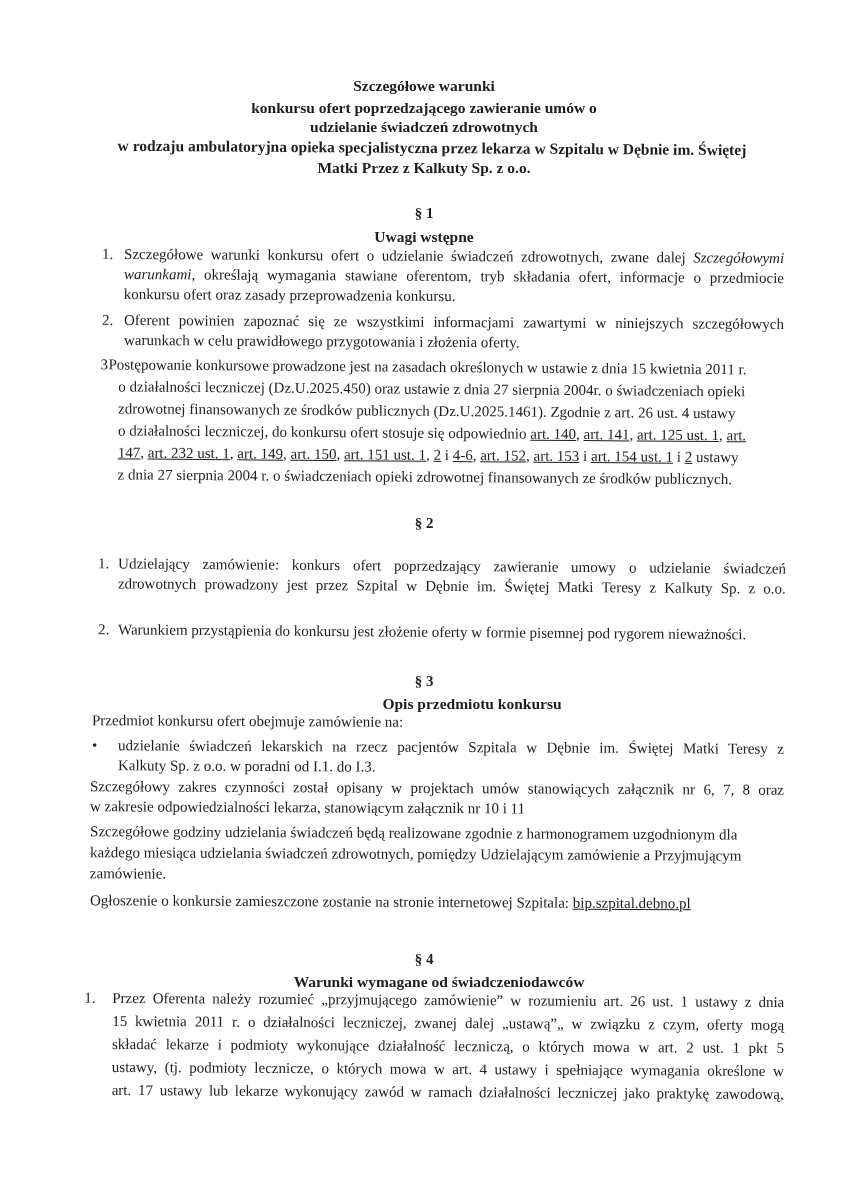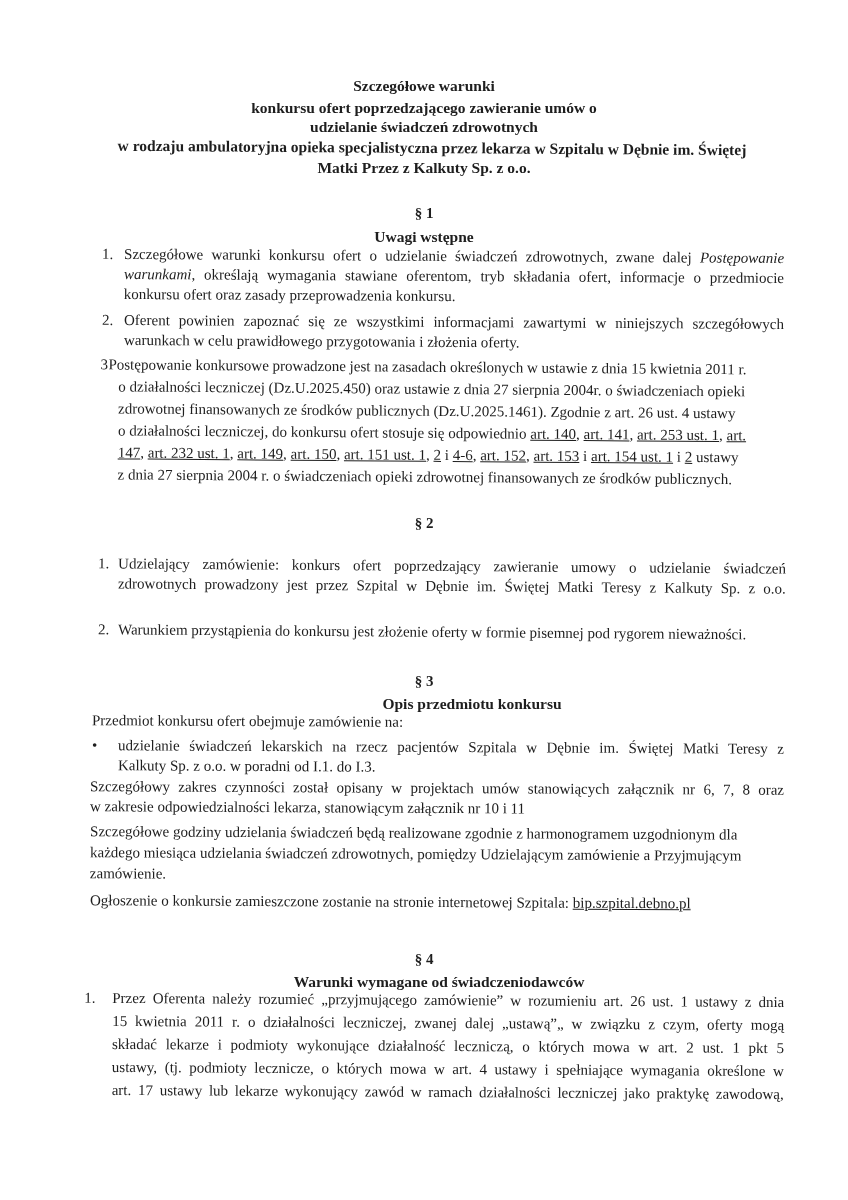--- a/index.html
+++ b/index.html
@@ -34,37 +34,37 @@
   <div class="title t2">konkursu ofert poprzedzającego zawieranie umów o</div>
   <div class="title t3">udzielanie świadczeń zdrowotnych</div>
   <div class="title t4">w rodzaju ambulatoryjna opieka specjalistyczna przez lekarza w Szpitalu  w Dębnie im. Świętej</div>
   <div class="title t5">Matki Przez z Kalkuty Sp. z o.o.</div>
 
   <div class="sec-num" style="top:205px;">§ 1</div>
   <div class="sec-title" style="top:228px;">Uwagi wstępne</div>
 
   <div class="para" style="left:124px; top:246px; width:660px; transform: rotate(0.35deg);">
     <span class="num">1.</span>
-    <span class="line just"><span>Szczegółowe warunki konkursu ofert o udzielanie świadczeń zdrowotnych, zwane dalej </span><i>Postępowanie</i></span>
+    <span class="line just"><span>Szczegółowe warunki konkursu ofert o udzielanie świadczeń zdrowotnych, zwane dalej </span><i>Szczegółowymi</i></span>
     <span class="line just"><i>warunkami</i><span>, określają wymagania stawiane oferentom, tryb składania ofert, informacje o przedmiocie</span></span>
     <span class="line">konkursu ofert oraz zasady przeprowadzenia konkursu.</span>
   </div>
 
   <div class="para" style="left:124px; top:312px; width:660px; transform: rotate(0.35deg);">
     <span class="num">2.</span>
     <span class="line just">Oferent powinien zapoznać się ze wszystkimi informacjami zawartymi w niniejszych szczegółowych</span>
     <span class="line">warunkach w celu prawidłowego przygotowania i złożenia oferty.</span>
   </div>
 
   <div class="para" style="left:118px; top:357px; width:665px; transform: rotate(0.45deg);">
     <span class="num" style="left:-18px;">3</span>
     <span class="line" style="margin-left:-10px; height:22px;">Postępowanie konkursowe prowadzone jest na zasadach określonych w ustawie z dnia 15 kwietnia 2011 r.</span>
     <span class="line" style="height:22px;">o działalności leczniczej (Dz.U.2025.450) oraz ustawie z dnia 27 sierpnia 2004r. o świadczeniach opieki</span>
     <span class="line" style="height:22px;">zdrowotnej finansowanych ze środków publicznych (Dz.U.2025.1461). Zgodnie z art. 26 ust. 4 ustawy</span>
-    <span class="line" style="height:22px;"><span>o działalności leczniczej, do konkursu ofert stosuje się odpowiednio </span><u>art. 140</u>, <u>art. 141</u>, <u>art. 253 ust. 1</u>, <u>art.</u></span>
+    <span class="line" style="height:22px;"><span>o działalności leczniczej, do konkursu ofert stosuje się odpowiednio </span><u>art. 140</u>, <u>art. 141</u>, <u>art. 125 ust. 1</u>, <u>art.</u></span>
     <span class="line" style="height:22px;"><u>147</u>, <u>art. 232 ust. 1</u>, <u>art. 149</u>, <u>art. 150</u>, <u>art. 151 ust. 1</u>, <u>2</u> i <u>4-6</u>, <u>art. 152</u>, <u>art. 153</u> i <u>art. 154 ust. 1</u> i <u>2</u> <span>ustawy</span></span>
     <span class="line" style="height:22px;">z dnia 27 sierpnia 2004 r. o świadczeniach opieki zdrowotnej finansowanych ze środków publicznych.</span>
   </div>
 
   <div class="sec-num" style="top:515px;">§ 2</div>
 
   <div class="para" style="left:118px; top:556px; width:668px; transform: rotate(0.45deg);">
     <span class="num" style="left:-20px;">1.</span>
     <span class="line just">Udzielający zamówienie: konkurs ofert poprzedzający zawieranie umowy o udzielanie świadczeń</span>
     <span class="line just">zdrowotnych prowadzony jest przez Szpital w Dębnie im. Świętej Matki Teresy z Kalkuty Sp. z o.o.</span>

